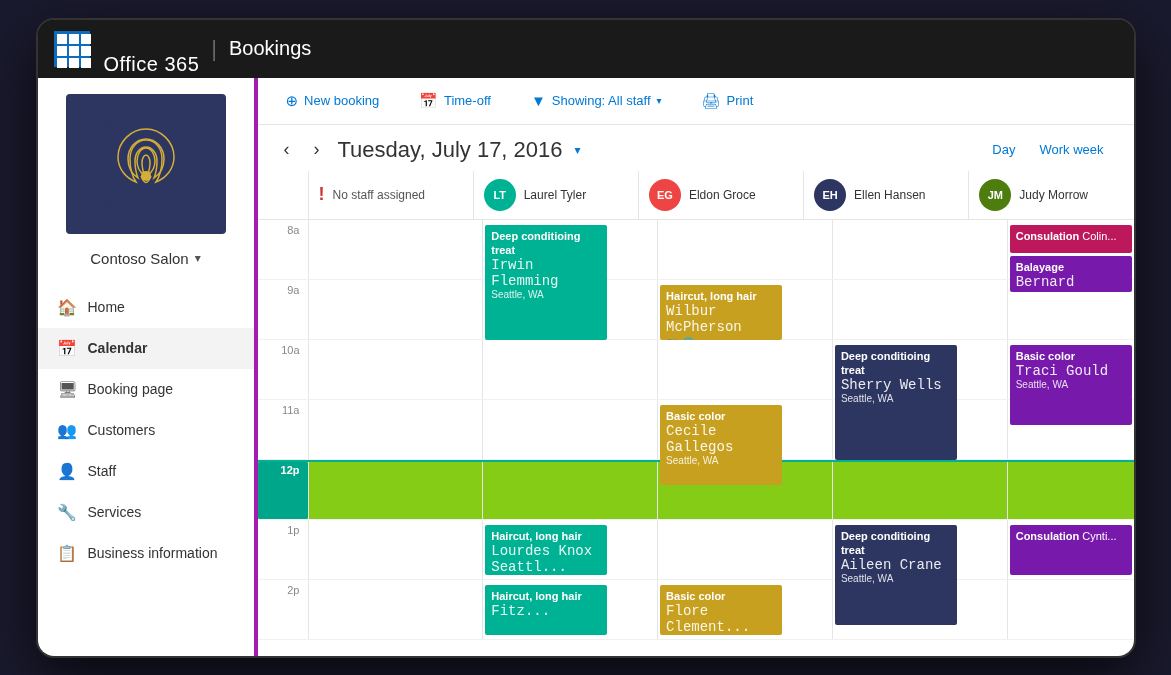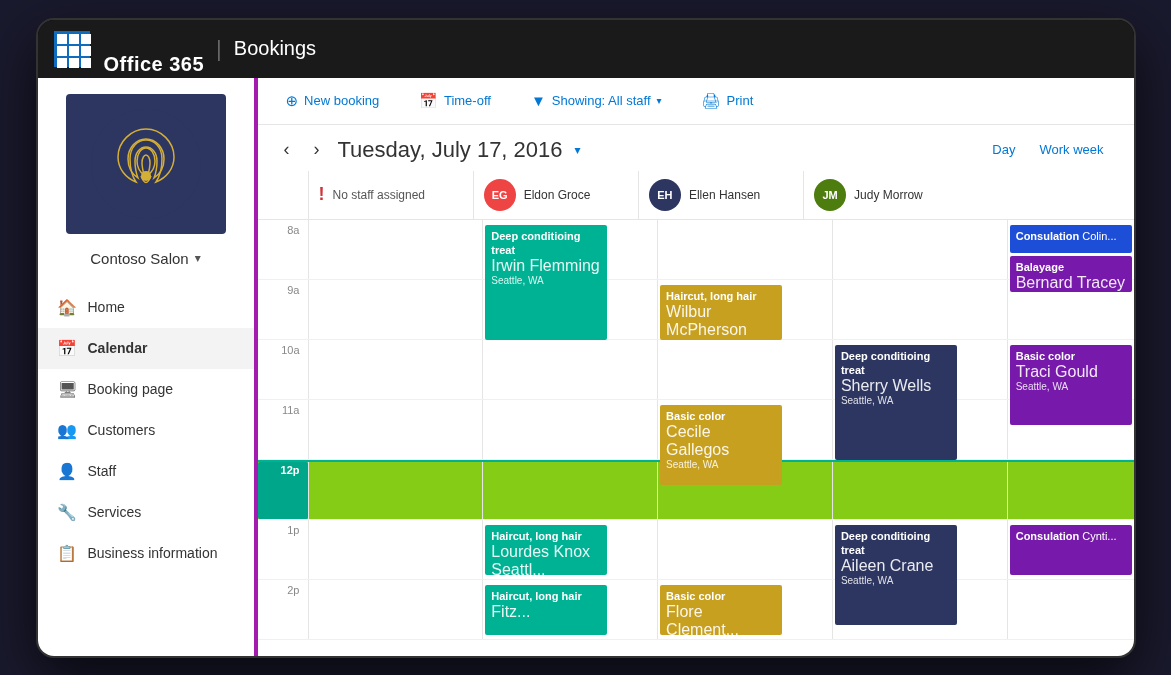--- a/index.html
+++ b/index.html
@@ -46,21 +46,21 @@
       margin-right: 14px;
       cursor: pointer;
     }
     .waffle-icon span {
       background: white;
       display: block;
     }
     .top-bar-title {
       color: white;
       font-size: 20px;
-      font-weight: 700;
+      font-weight: 400;
       letter-spacing: 0.5px;
       margin-top: 31px;
     }
     .top-bar-divider {
       color: #666;
       margin: 0 12px;
       font-size: 22px;
       font-weight: 100;
     }
     .top-bar-app {
@@ -296,21 +296,21 @@
       right: 2px;
       border-radius: 2px;
       padding: 4px 6px;
       font-size: 11px;
       color: white;
       overflow: hidden;
       z-index: 2;
       cursor: pointer;
     }
     .appt-title { font-weight: 600; font-size: 11px; line-height: 1.3; }
-    .appt-name { font-size: 16px; opacity: 0.9; }
+    .appt-name { font-size: 14px; opacity: 0.9; font-family: Liberation Mono, monospace; }
     .appt-location { font-size: 10px; opacity: 0.85; }
 
     .appt-icons {
       display: flex;
       gap: 4px;
       margin-top: 2px;
     }
     .appt-icon { font-size: 10px; opacity: 0.8; }
 
     
@@ -425,20 +425,26 @@
       </div>
 
       <div class="staff-row">
         <div class="time-gutter"></div>
         <div class="staff-columns">
           <div class="staff-cell">
             <span style="color:#d13438; font-size:18px; font-weight:bold;">!</span>
             <span class="no-staff-label">No staff assigned</span>
           </div>
           <div class="staff-cell">
+            <div class="staff-avatar" style="background:#00b294;">
+              <span>LT</span>
+            </div>
+            <span class="staff-name">Laurel Tyler</span>
+          </div>
+          <div class="staff-cell">
             <div class="staff-avatar" style="background:#ef4444;">
               <span>EG</span>
             </div>
             <span class="staff-name">Eldon Groce</span>
           </div>
           <div class="staff-cell">
             <div class="staff-avatar" style="background:#2d3561;">
               <span>EH</span>
             </div>
             <span class="staff-name">Ellen Hansen</span>
@@ -462,21 +468,21 @@
               <div class="slot-cell">
                 <div class="appointment" style="background:#00b294; top:5px; height:115px; left:2px; right:2px;">
                   <div class="appt-title">Deep conditioing treat</div>
                   <div class="appt-name">Irwin Flemming</div>
                   <div class="appt-location">Seattle, WA</div>
                 </div>
               </div>
               <div class="slot-cell"></div>
               <div class="slot-cell"></div>
               <div class="slot-cell">
-                <div class="appointment" style="background:#1d4ed8; top:5px; height:28px; left:2px; right:2px;">
+                <div class="appointment" style="background:#be185d; top:5px; height:28px; left:2px; right:2px;">
                   <div class="appt-title">Consulation <span style="font-weight:300;">Colin...</span></div>
                 </div>
                 <div class="appointment" style="background:#7719aa; top:36px; height:36px; left:2px; right:2px;">
                   <div class="appt-title">Balayage</div>
                   <div class="appt-name">Bernard Tracey Sea...</div>
                 </div>
               </div>
             </div>
           </div>
 

